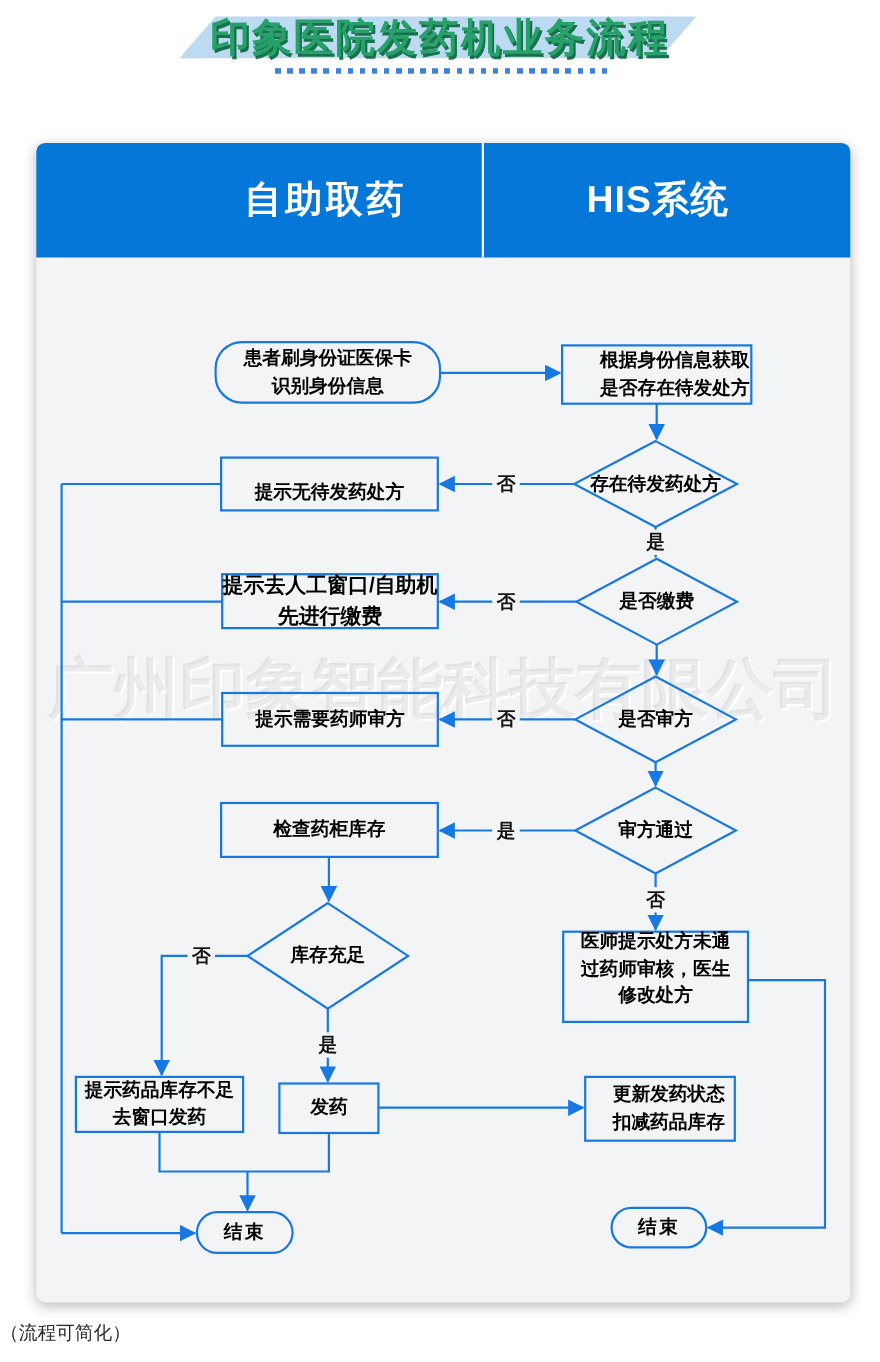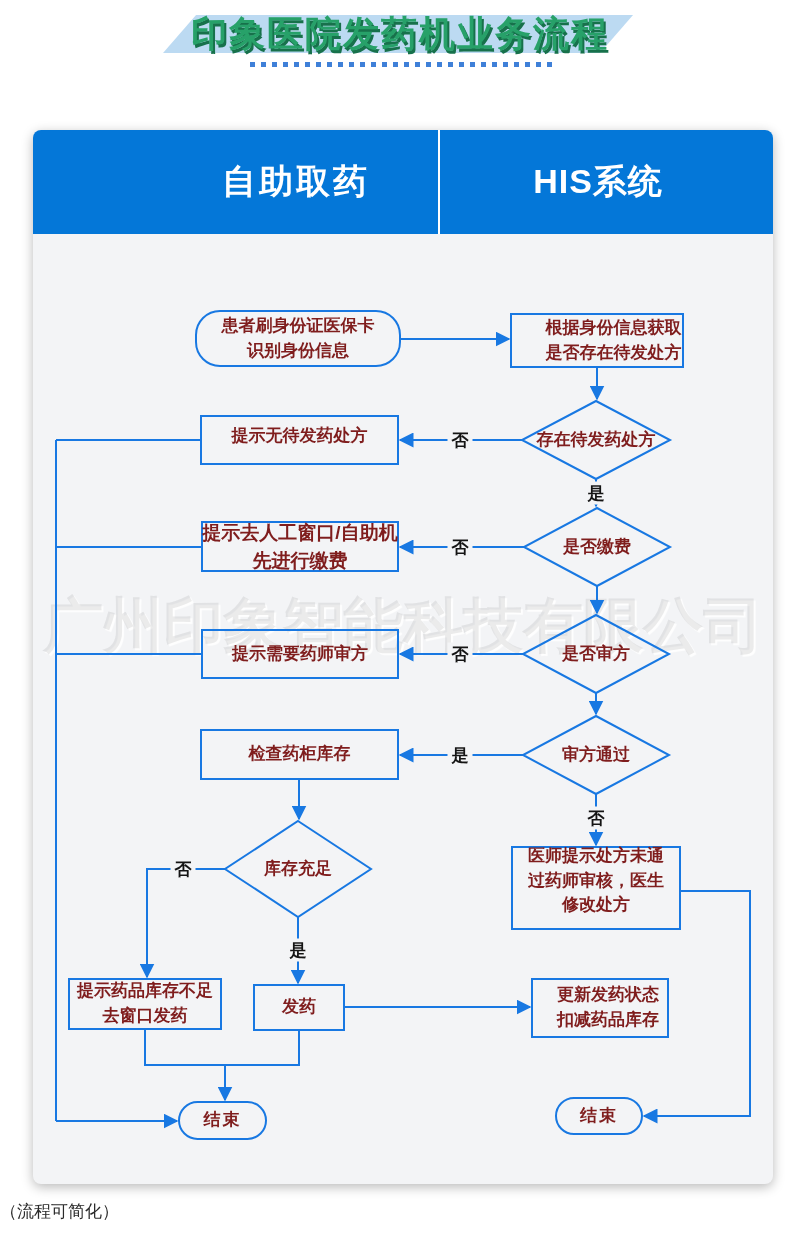--- a/index.html
+++ b/index.html
@@ -43,21 +43,21 @@
   .flow svg { position:absolute; left:0; top:0; z-index:2; }
   .watermark {
     position:absolute; left:-40px; top:352px; width:820px; z-index:1;
     text-align:center; font-size:60px; font-weight:bold; white-space:nowrap;
     color:rgba(110,110,110,0.13); text-shadow:2px 2px 1px rgba(255,255,255,0.9);
     letter-spacing:0px; pointer-events:none;
   }
   .node {
     position:absolute; z-index:3; display:flex; align-items:center; justify-content:center;
     text-align:center; font-weight:bold; font-size:17px; line-height:1.45;
-    color:#7f1d1d; white-space:pre-line;
+    color:#000000; white-space:pre-line;
   }
   .elabel {
     position:absolute; z-index:3; transform:translate(-50%,-50%);
     background:#f3f4f6; padding:0 4px; font-weight:bold; font-size:17px; color:#141414;
   }
   
   .caption {
     position:absolute; left:0; top:1200px; width:800px; text-align:left;
     font-size:17px; color:#2a2a2a;
   }
@@ -130,21 +130,21 @@
           <rect x="146" y="868" width="87" height="37" rx="18.5"></rect>
           <rect x="523" y="864" width="86" height="36" rx="18"></rect>
         </g>
       </svg>
 
       <div class="node" style="left:163px;top:77px;width:204px;height:55px;">患者刷身份证医保卡
 识别身份信息</div>
       <div class="node" style="left:478px;top:80px;width:172px;height:53px;padding-left:33px;">根据身份信息获取
 是否存在待发处方</div>
       <div class="node" style="left:489px;top:167px;width:148px;height:78px;">存在待发药处方</div>
-      <div class="node" style="left:168px;top:172px;width:197px;height:60px;">提示无待发药处方</div>
+      <div class="node" style="left:168px;top:184px;width:197px;height:60px;">提示无待发药处方</div>
       <div class="node" style="left:491px;top:274px;width:146px;height:78px;">是否缴费</div>
       <div class="node" style="left:169px;top:288px;width:196px;height:49px;font-size:19px;">提示去人工窗口/自助机
 先进行缴费</div>
       <div class="node" style="left:490px;top:381px;width:146px;height:78px;">是否审方</div>
       <div class="node" style="left:169px;top:396px;width:196px;height:48px;">提示需要药师审方</div>
       <div class="node" style="left:490px;top:482px;width:146px;height:78px;">审方通过</div>
       <div class="node" style="left:168px;top:496px;width:197px;height:49px;">检查药柜库存</div>
       <div class="node" style="left:479px;top:613px;width:168px;height:68px;">医师提示处方未通
 过药师审核，医生
 修改处方</div>

